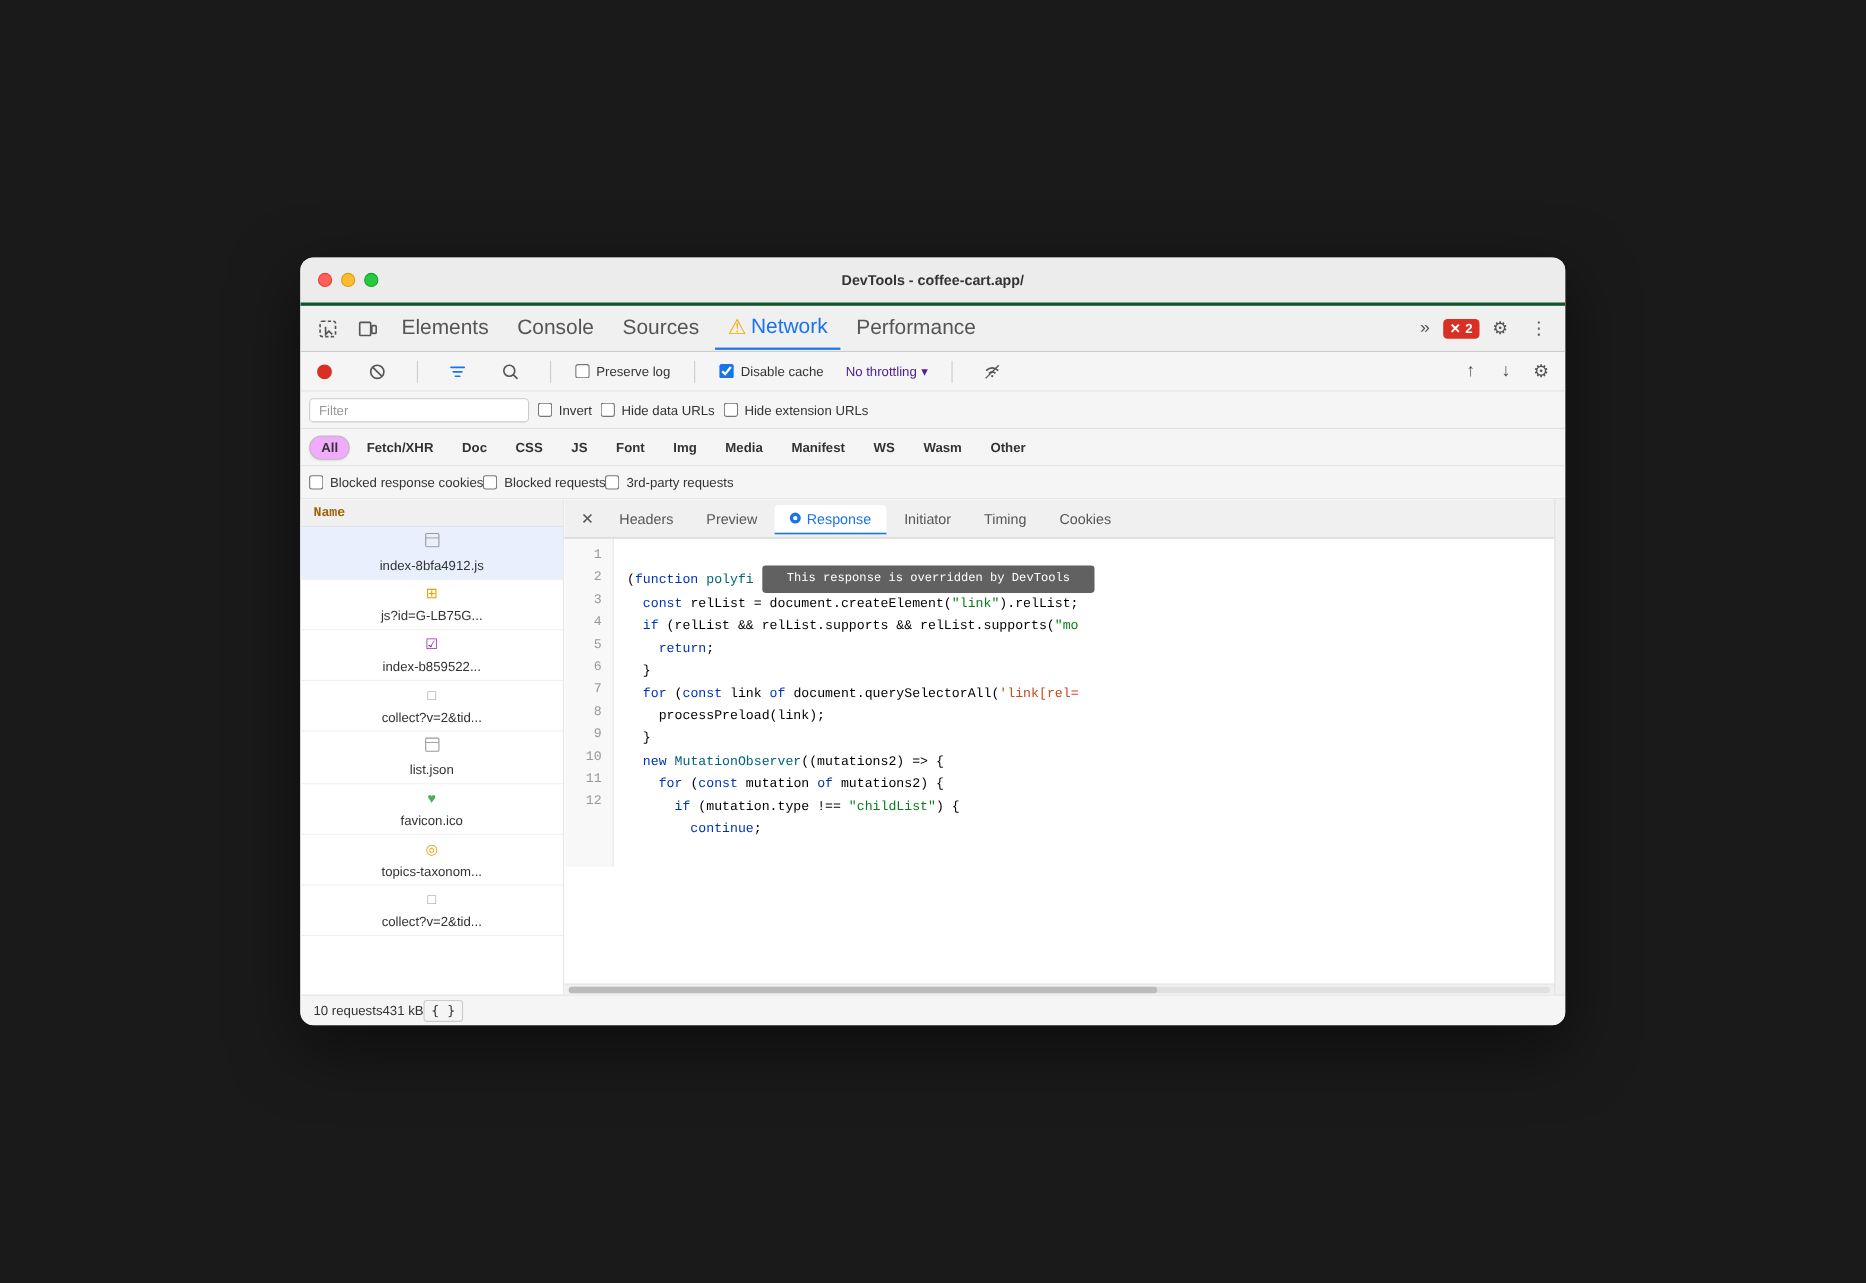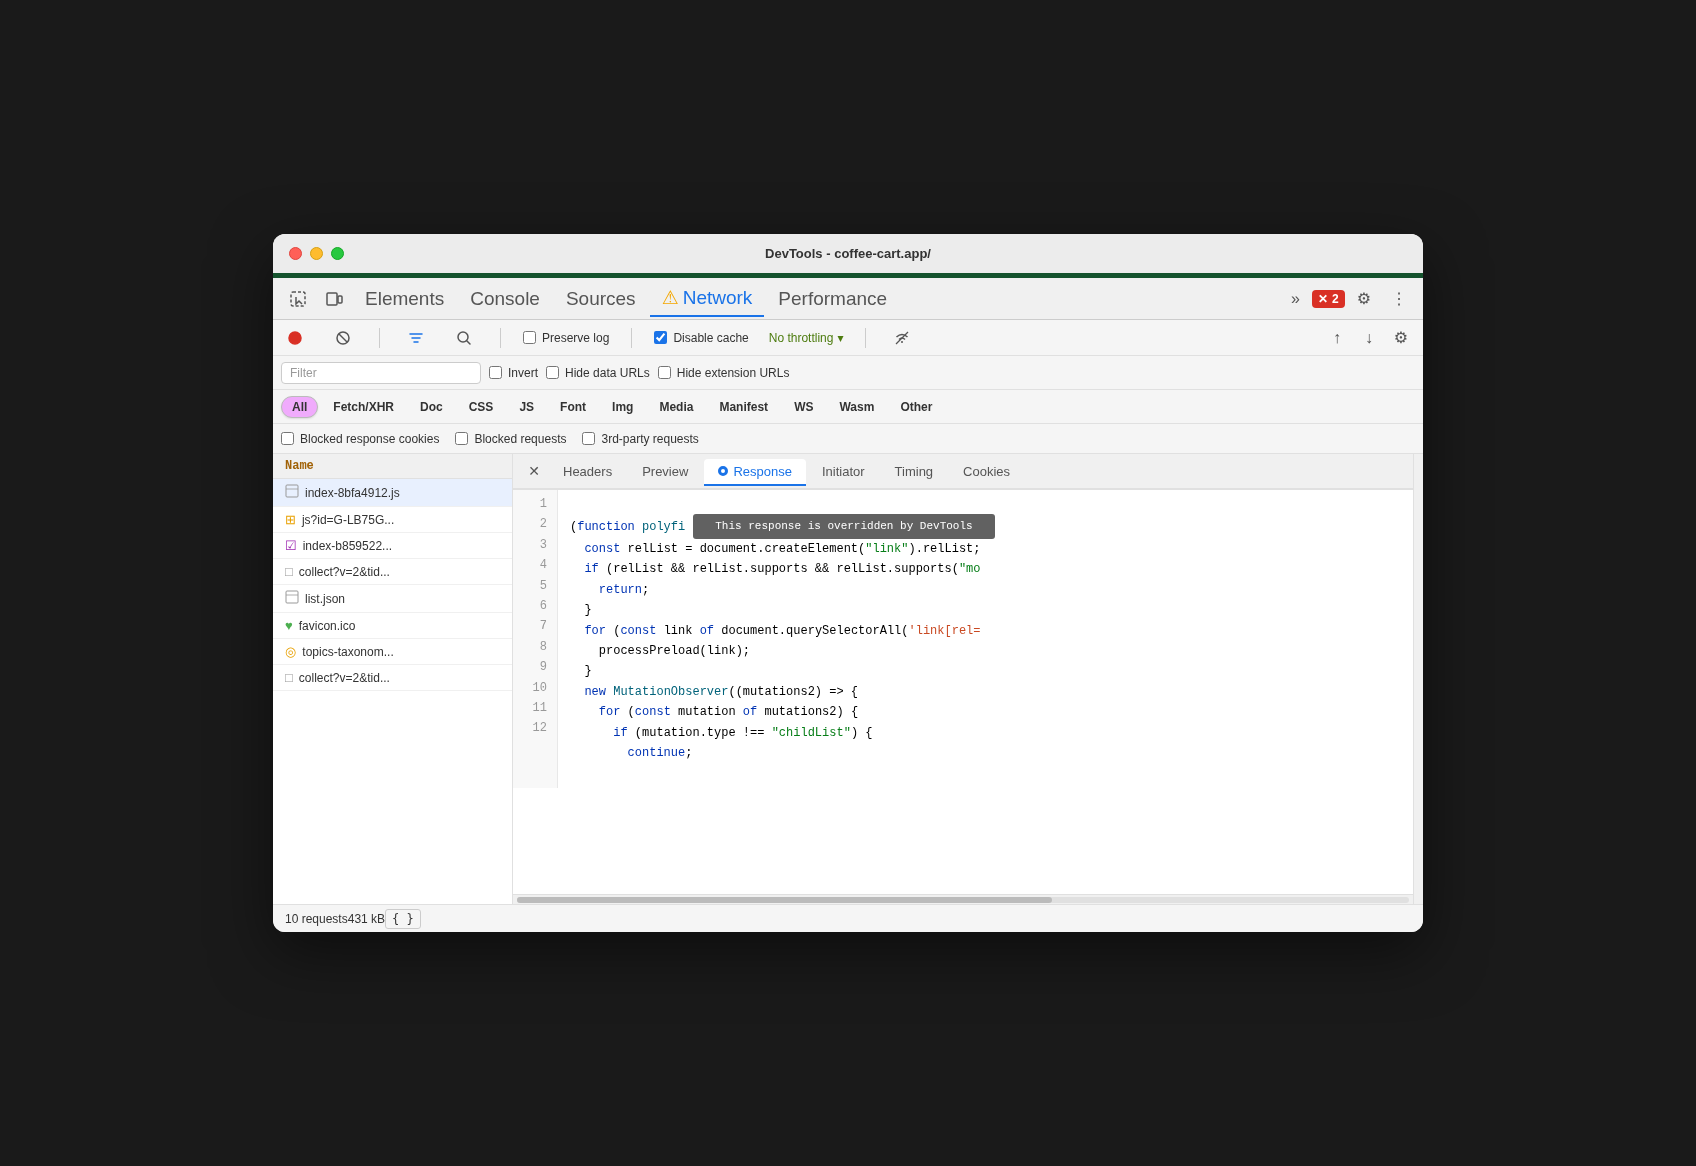--- a/index.html
+++ b/index.html
@@ -18,21 +18,21 @@
       box-shadow: 0 20px 60px rgba(0,0,0,0.5);
       overflow: hidden;
     }
     .title-bar {
       background: #ececec;
       height: 44px;
       display: flex;
       align-items: center;
       padding: 0 16px;
       position: relative;
-      border-bottom: 5px solid #14532d;
+      border-bottom: 3px solid #14532d;
     }
     .traffic-lights {
       display: flex;
       gap: 8px;
     }
     .traffic-light {
       width: 13px;
       height: 13px;
       border-radius: 50%;
       cursor: pointer;
@@ -137,21 +137,21 @@
     }
     .checkbox-label input[type=checkbox] {
       width: 13px;
       height: 13px;
     }
     .throttle-select {
       display: flex;
       align-items: flex-end;
       gap: 4px;
       font-size: 12px;
-      color: #4d7c0f;
+      color: #4c1d95;
       cursor: pointer;
     }
     .filter-row {
       background: #f5f5f5;
       border-bottom: 1px solid #e0e0e0;
       display: flex;
       align-items: center;
       height: 34px;
       padding: 0 8px;
       gap: 8px;
@@ -191,21 +191,20 @@
       border-color: #bbb;
       box-shadow: 0 1px 2px rgba(0,0,0,0.1);
     }
     .blocked-row {
       background: #f5f5f5;
       border-bottom: 1px solid #e0e0e0;
       display: flex;
       align-items: center;
       height: 30px;
       padding: 0 8px;
-      gap: 16px;
       font-size: 12px;
       color: #333;
     }
     .main-area {
       display: flex;
       height: 450px;
     }
     .file-list {
       width: 240px;
       background: white;
@@ -224,20 +223,21 @@
     }
     .file-item {
       display: flex;
       align-items: center;
       gap: 6px;
       padding: 5px 12px;
       font-size: 12px;
       color: #333;
       cursor: pointer;
       border-bottom: 1px solid #f0f0f0;
+      flex-direction: column;
     }
     .file-item.selected { background: #e8f0fe; }
     .file-icon {
       font-size: 13px;
       flex-shrink: 0;
     }
     .file-icon.js { color: #e8a000; }
     .file-icon.json { color: #555; }
     .file-icon.ico { color: #4caf50; }
     .panel-area {

